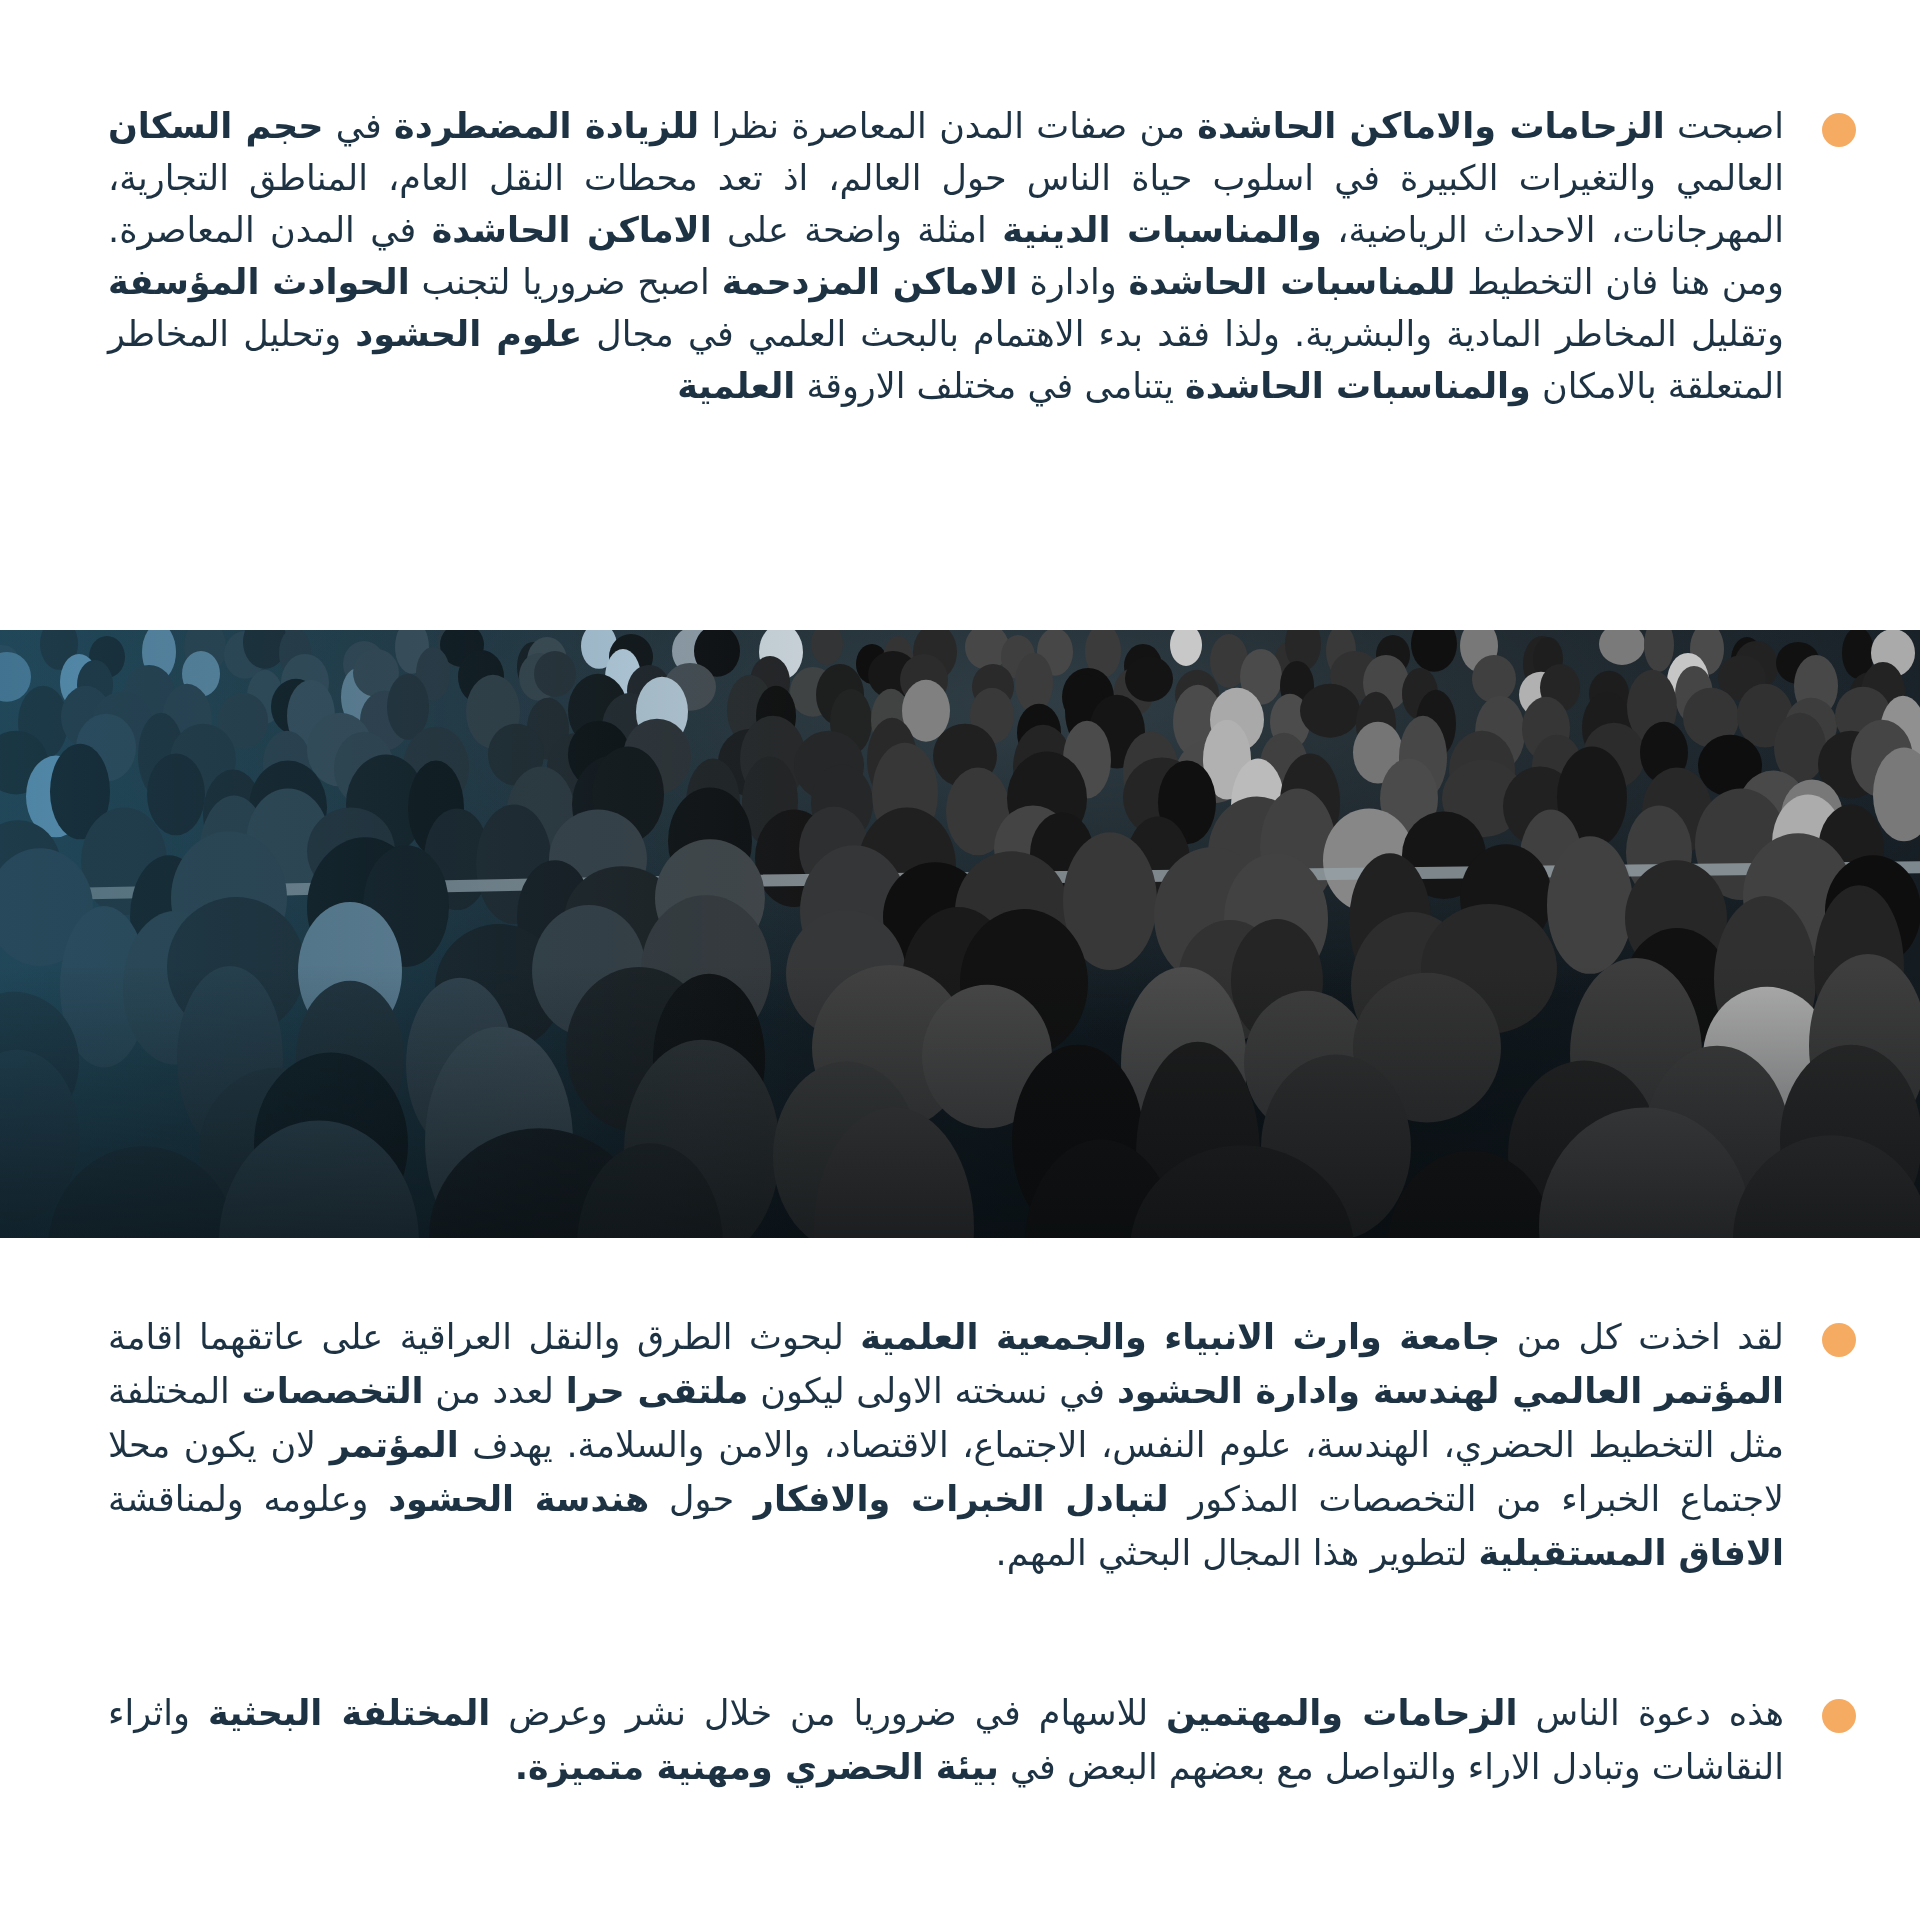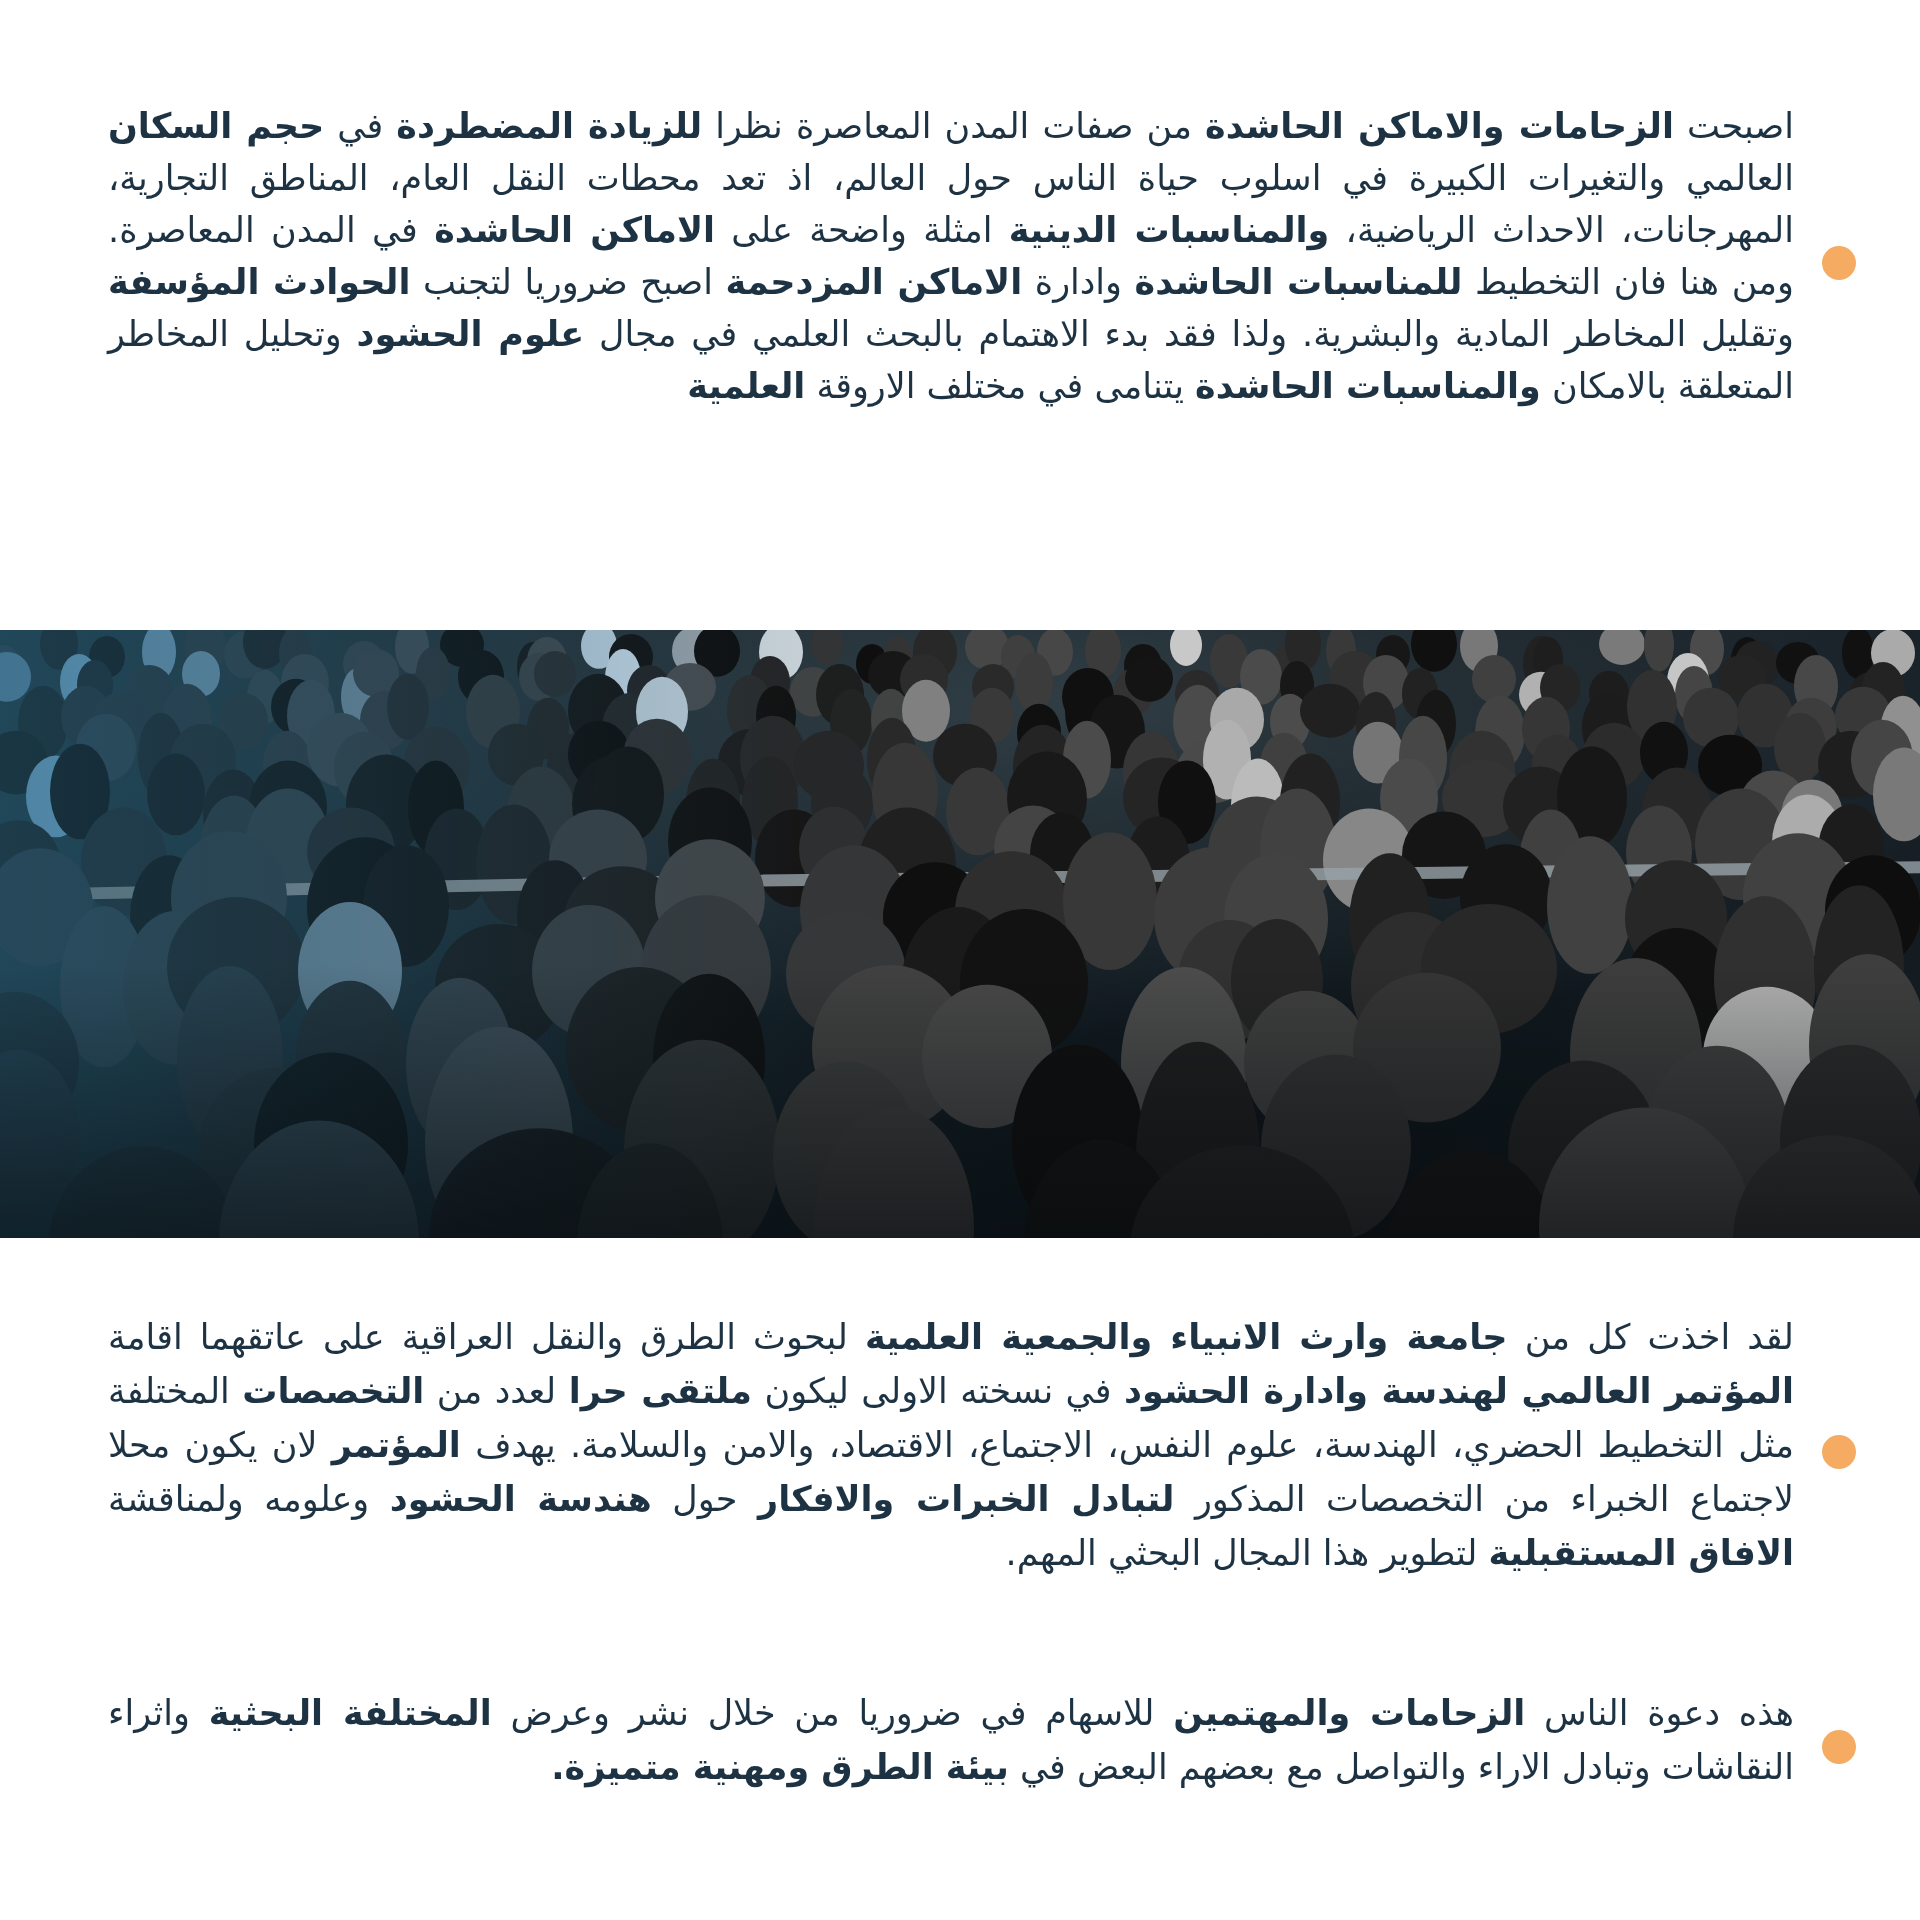--- a/index.html
+++ b/index.html
@@ -7,21 +7,21 @@
   }
   *{margin:0;padding:0;box-sizing:border-box;}
   html,body{background:#eee;}
   body{font-family:"DejaVu Sans",sans-serif;}
   .page{
     position:relative; width:1920px; height:1920px;
     background:#ffffff; overflow:hidden; margin:0 auto;
   }
   .para{
     position:absolute; right:64px; width:1748px;
-    display:flex; direction:rtl; align-items:center; gap:28px;
+    display:flex; direction:rtl; align-items:flex-start; gap:38px;
   }
   .dot{
     width:34px; height:34px; border-radius:50%;
     background:var(--bullet); flex:0 0 auto; margin-top:13px;
   }
   .ptext{
     width:1692px; direction:rtl;
     font-size:35px; line-height:52px; color:var(--text);
     text-align:justify; text-align-last:right;
     font-weight:400; letter-spacing:0;
@@ -365,16 +365,16 @@
     </svg>
   </div>
 
   <div class="para p2" id="p2">
     <span class="dot"></span>
     <div class="ptext"><span>لقد اخذت كل من </span><span class="b">جامعة وارث الانبياء والجمعية العلمية</span><span> لبحوث الطرق والنقل العراقية على عاتقهما اقامة </span><span class="b">المؤتمر العالمي لهندسة وادارة الحشود</span><span> في نسخته الاولى ليكون </span><span class="b">ملتقى حرا</span><span> لعدد من </span><span class="b">التخصصات</span><span> المختلفة مثل التخطيط الحضري، الهندسة، علوم النفس، الاجتماع، الاقتصاد، والامن والسلامة. يهدف </span><span class="b">المؤتمر</span><span> لان يكون محلا لاجتماع الخبراء من التخصصات المذكور </span><span class="b">لتبادل الخبرات والافكار</span><span> حول </span><span class="b">هندسة الحشود</span><span> وعلومه ولمناقشة </span><span class="b">الافاق المستقبلية</span><span> لتطوير هذا المجال البحثي المهم.</span></div>
   </div>
 
   <div class="para p3" id="p3">
     <span class="dot"></span>
-    <div class="ptext"><span>هذه دعوة الناس </span><span class="b">الزحامات والمهتمين</span><span> للاسهام في ضروريا من خلال نشر وعرض </span><span class="b">المختلفة البحثية</span><span> واثراء النقاشات وتبادل الاراء والتواصل مع بعضهم البعض في </span><span class="b">بيئة الطرق ومهنية متميزة.</span></div>
+    <div class="ptext"><span>هذه دعوة الناس </span><span class="b">الزحامات والمهتمين</span><span> للاسهام في ضروريا من خلال نشر وعرض </span><span class="b">المختلفة البحثية</span><span> واثراء النقاشات وتبادل الاراء والتواصل مع بعضهم البعض في </span><span class="b">بيئة الحضري ومهنية متميزة.</span></div>
   </div>
 
 </div>
 
 </body></html>

